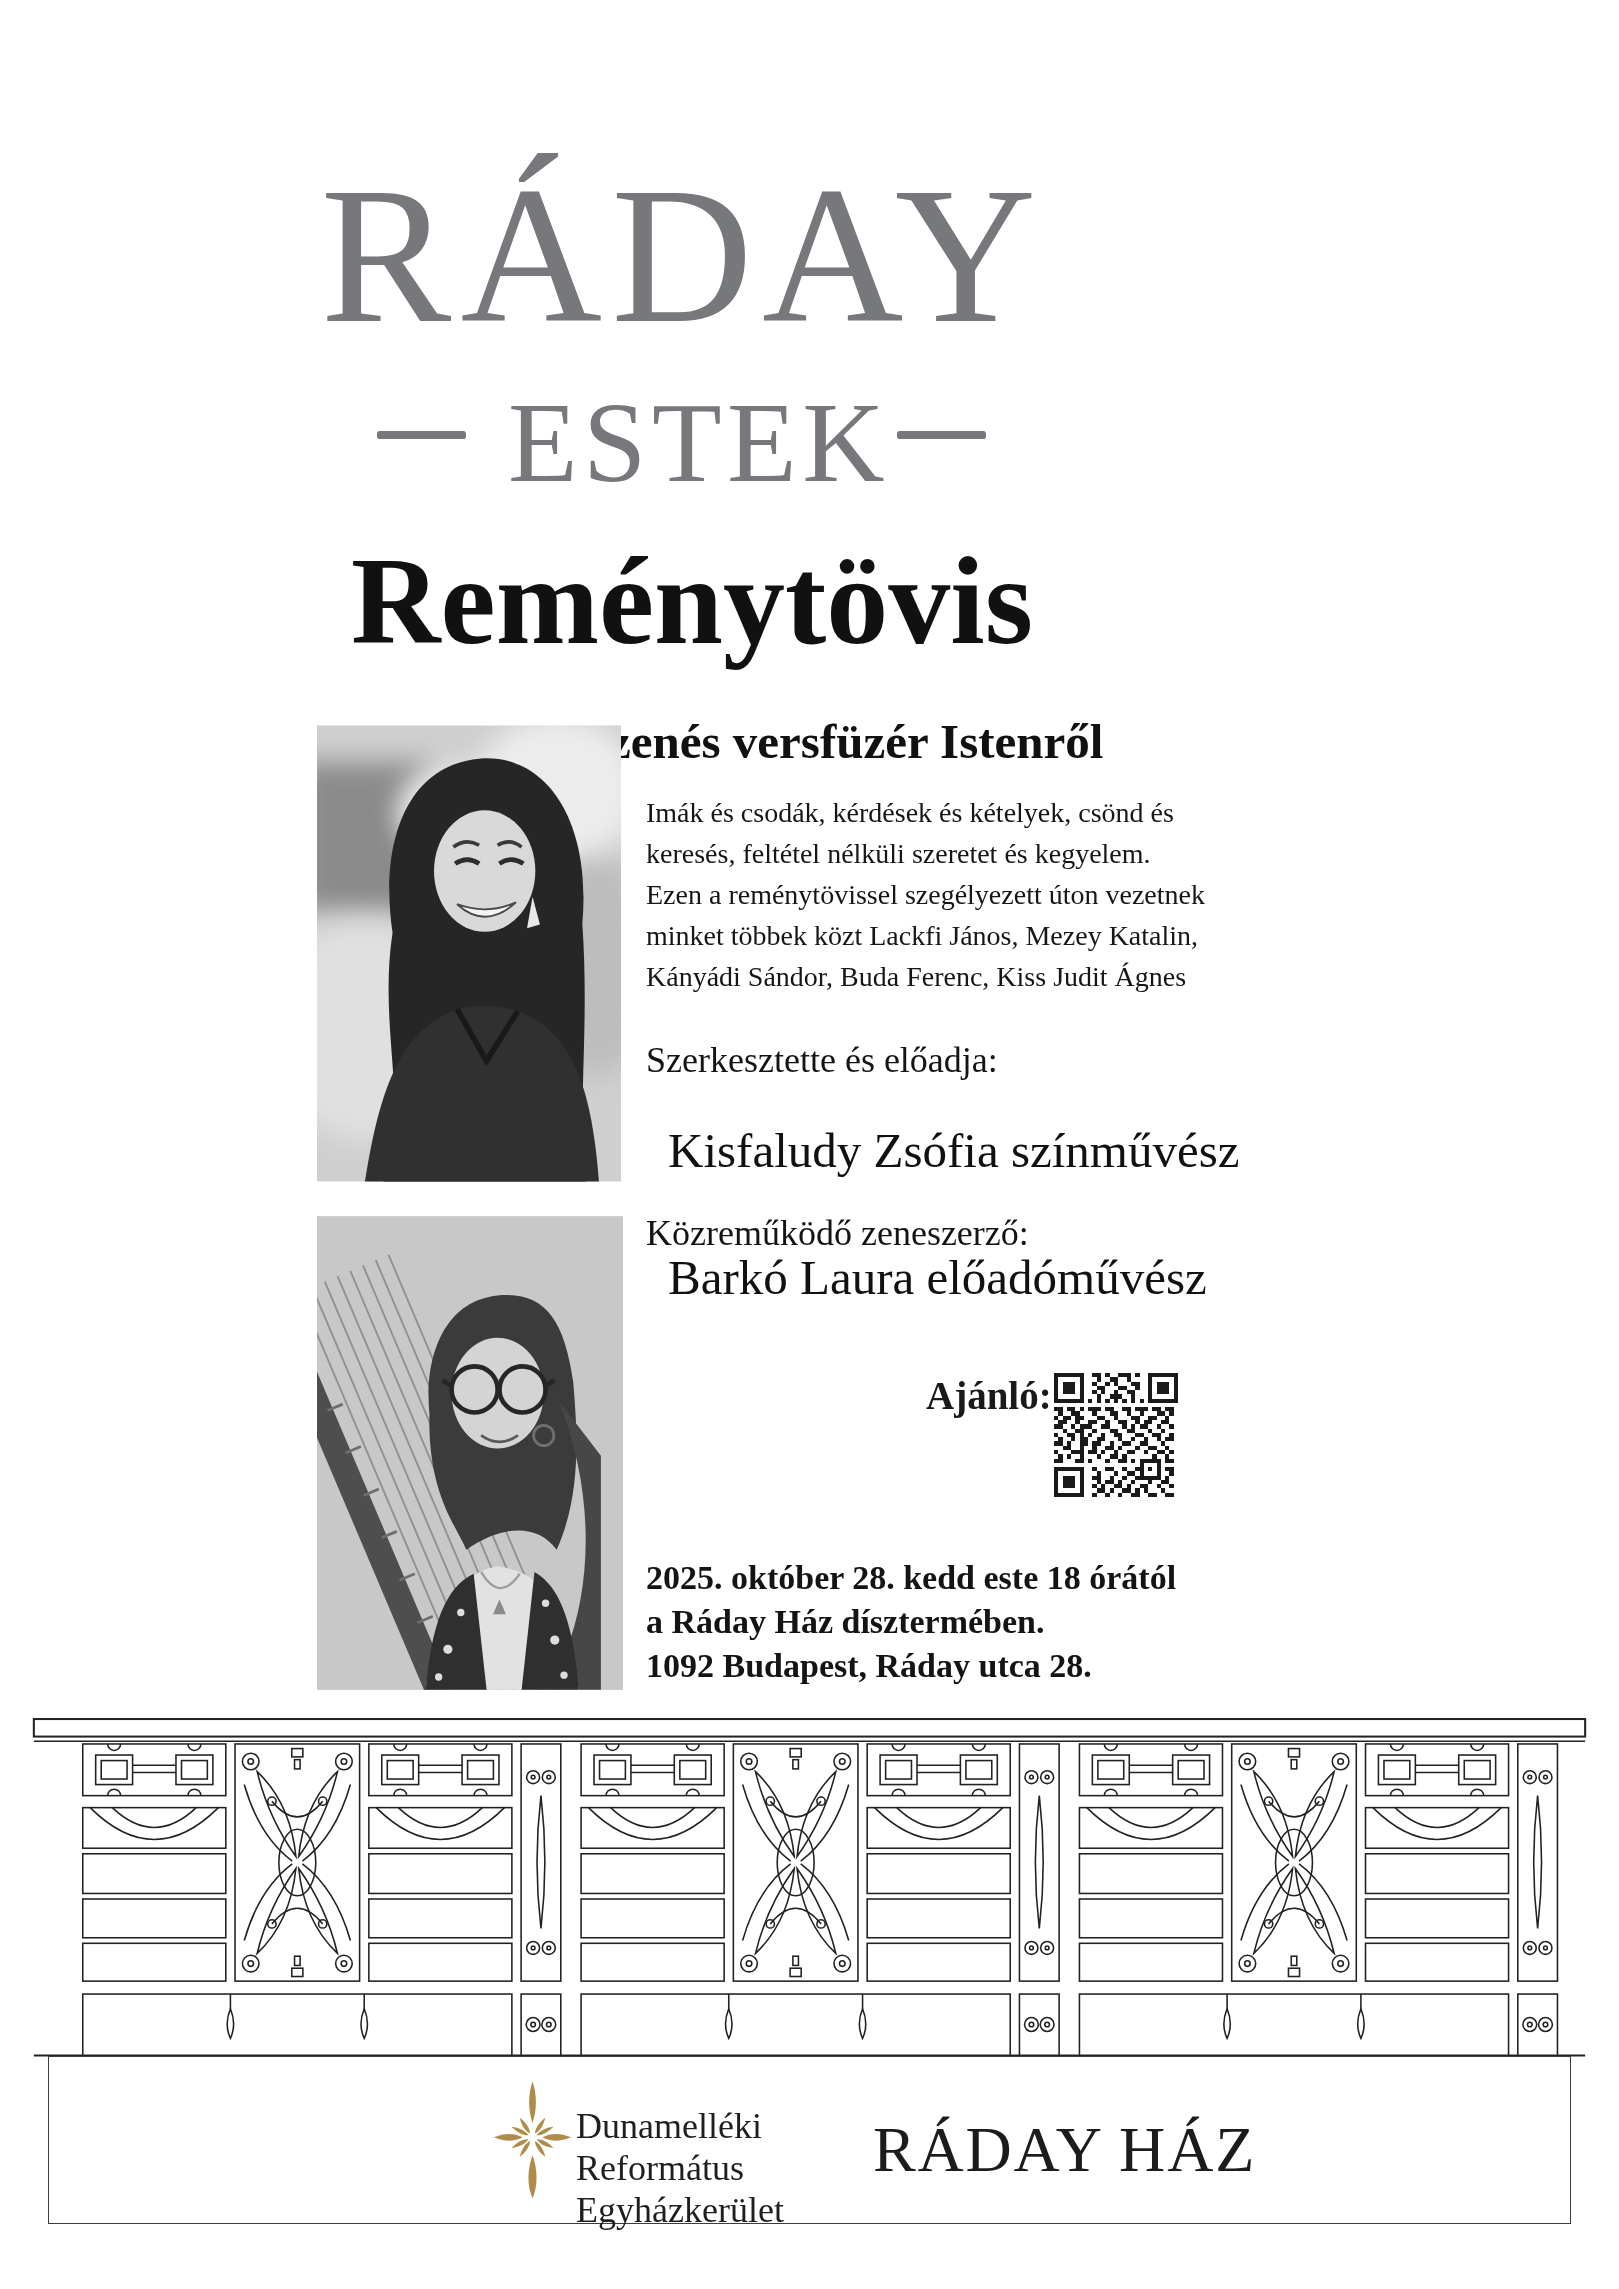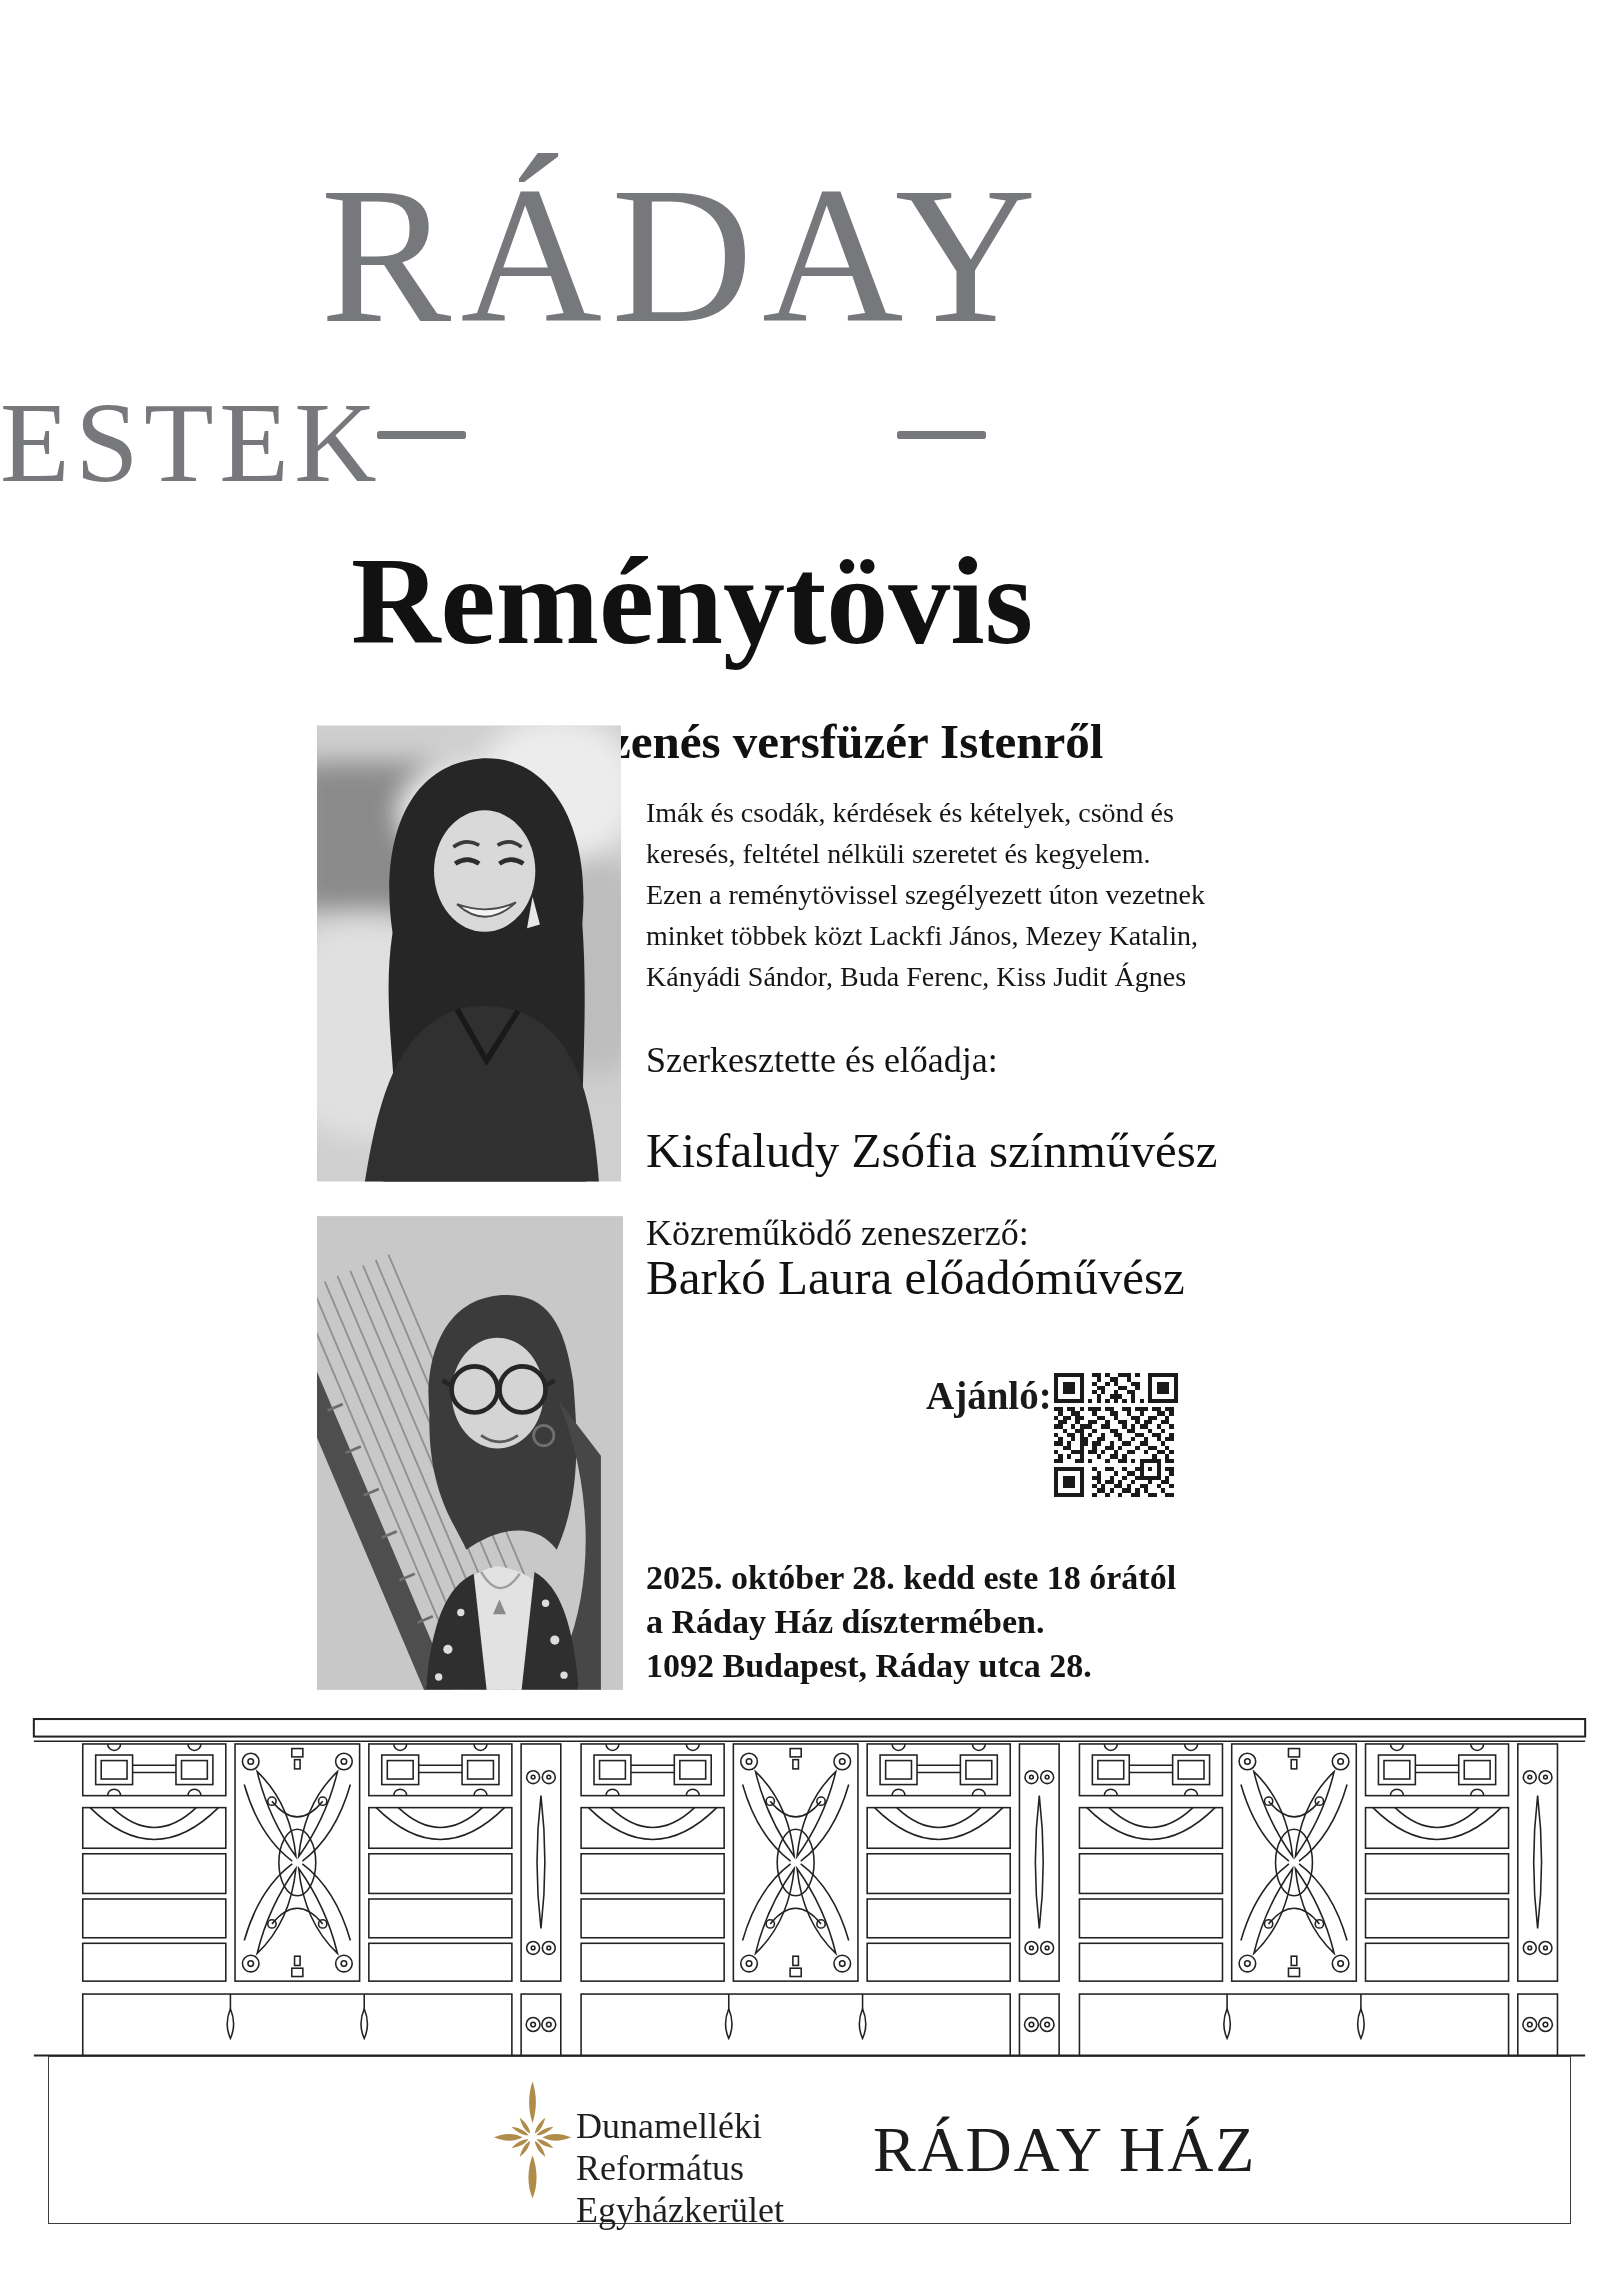--- a/index.html
+++ b/index.html
@@ -9,41 +9,41 @@
   }
   .abs { position:absolute; }
 
   
   .brand-title {
     left:0; top:157px; width:1366px; text-align:center;
     font-size:196px; line-height:1; letter-spacing:9.2px;
     color:#77787b; white-space:nowrap;
   }
   .brand-sub-word {
-    left:0; top:386px; width:1366px; 
-    font-size:114px; line-height:1; letter-spacing:5.5px; color:#77787b; white-space:nowrap;
+    left:0; top:386px; width:1366px; text-align:center;
+    font-size:114px; line-height:1; letter-spacing:5.5px; color:#77787b; white-space:nowrap;padding-left:16px;
   }
   .dash { width:89px; height:8.3px; background:#77787b; border-radius:2.8px; }
   .dash-left  { left:377px; top:431px; }
   .dash-right { left:897px; top:431px; }
 
   
   .event-title {
     left:0; top:540px; width:1384px; text-align:center;
     font-size:124px; line-height:1; font-weight:bold; color:#111; white-space:nowrap;
   }
   .event-subtitle {
     left:609px; top:713px; font-size:49px; font-weight:bold; color:#111; white-space:nowrap;
   }
 
   
   .description { left:646px; top:792px; font-size:28px; line-height:41px; color:#161616; }
   .description div { white-space:nowrap; }
   .label   { font-size:36px; line-height:1.15; color:#141414; white-space:nowrap; }
-  .person  { font-size:49px; line-height:1.1; color:#111; white-space:nowrap; }
+  .person  { font-size:49px; line-height:1.1; color:#111; white-space:nowrap;margin-left:22px; }
   .editor-label    { left:646px; top:1040px; }
   .editor-name     { left:646px; top:1124px; }
   .composer-label  { left:646px; top:1213px; }
   .composer-name   { left:646px; top:1251px; }
   .ajanlo { left:926px; top:1373px; font-size:39px; font-weight:bold; white-space:nowrap; }
   .qr { left:1054px; top:1373px; width:124px; height:124px; }
   .datetime { left:646px; top:1556px; font-size:34px; font-weight:bold; line-height:44px; color:#141414; }
   .datetime div { white-space:nowrap; }
 
   

